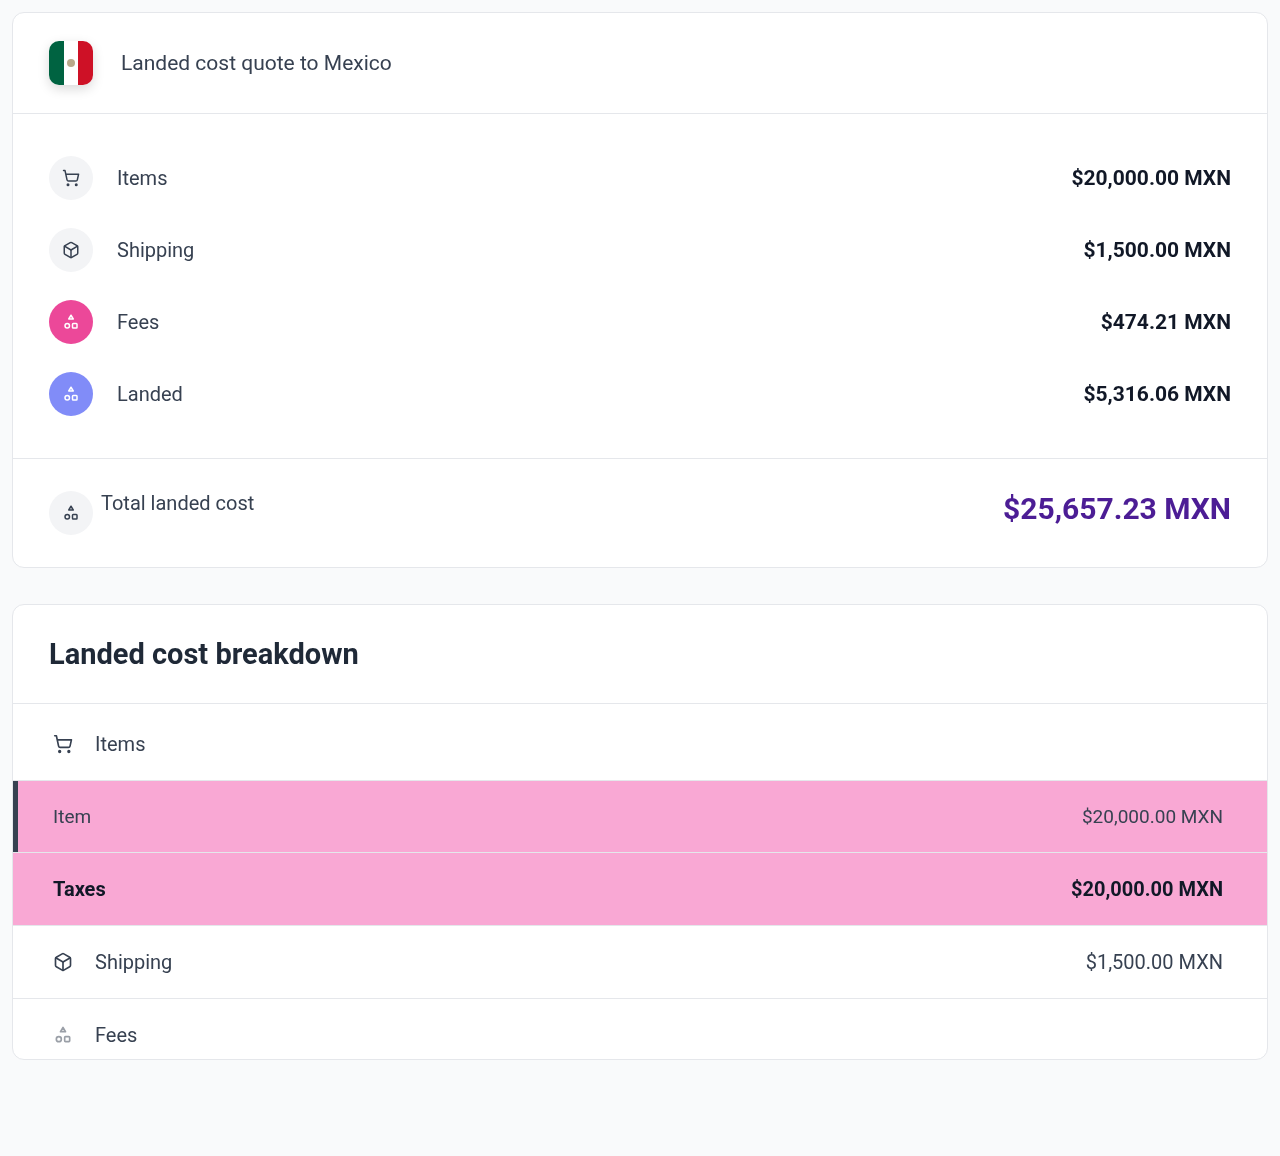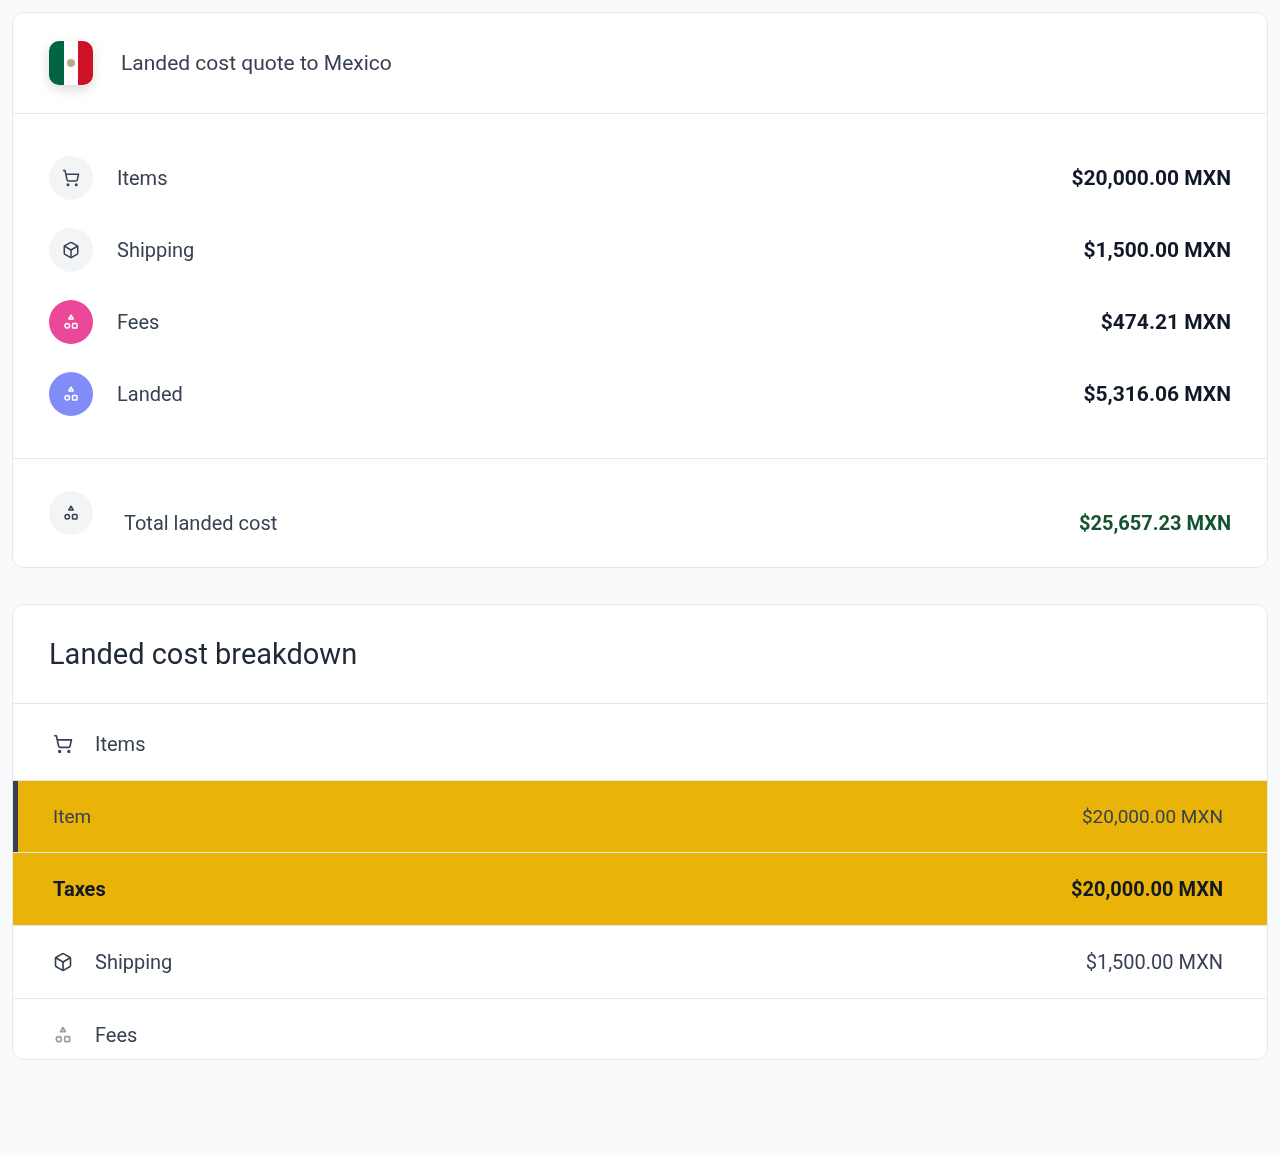--- a/index.html
+++ b/index.html
@@ -88,58 +88,58 @@
     color: #374151;
     flex: 1;
   }
   .row-value {
     font-size: 21px;
     font-weight: 700;
     color: #111827;
   }
   .total-section {
     display: flex;
-    align-items: flex-end;
+    align-items: flex-start;
     padding: 32px 36px;
-    gap: 31px;
+    gap: 8px;
   }
   .total-label {
     font-size: 20px;
     color: #374151;
     flex: 1;
   }
   .total-value {
-    font-size: 20px;
+    font-size: 30px;
     font-weight: 700;
-    color: #14532d;
+    color: #4c1d95;
   }
   .breakdown-header {
     padding: 32px 36px;
     border-bottom: 1px solid #e5e7eb;
   }
   .breakdown-title {
     font-size: 29px;
-    font-weight: 400;
+    font-weight: 700;
     color: #1f2937;
   }
   .bd-section-title {
     display: flex;
     align-items: center;
     gap: 22px;
     padding: 28px 36px 24px 40px;
     font-size: 20px;
     color: #374151;
   }
   .bd-section-title svg { width: 20px; height: 20px; flex-shrink: 0; }
   .bd-section-title .svg-gray { color: #374151; }
   .bd-table-row {
     display: flex;
     align-items: center;
     padding: 24px 44px 24px 40px;
-    background: #eab308;
+    background: #f9a8d4;
     position: relative;
     border-bottom: 1px solid #e5e7eb;
   }
   .bd-table-row.first {
     border-top: 1px solid #e5e7eb;
   }
   .bd-table-row.first::before {
     content: "";
     position: absolute;
     left: 0;

